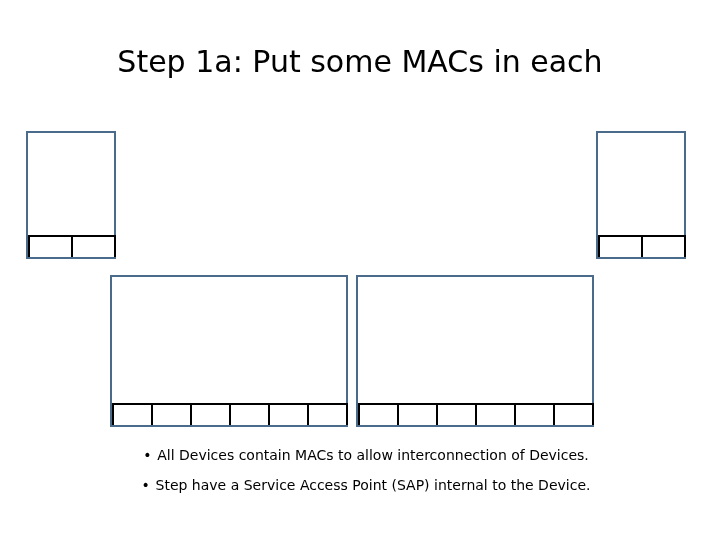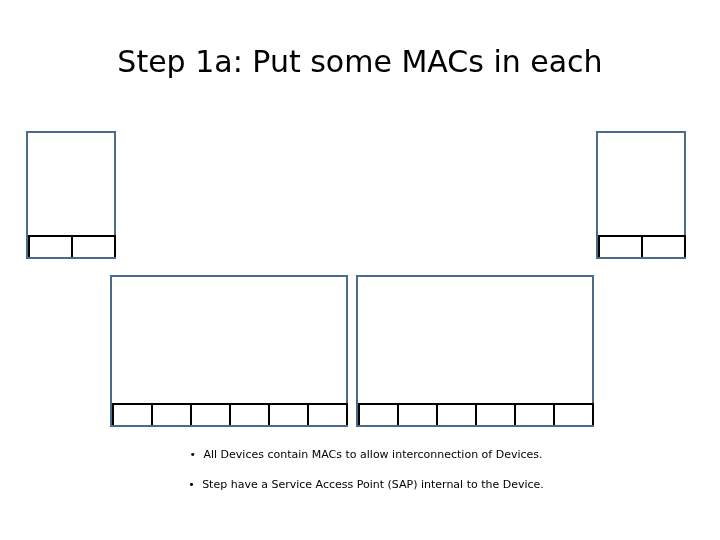--- a/index.html
+++ b/index.html
@@ -68,21 +68,21 @@
   }
 
   
   #bullets {
     position: absolute;
     left: 36px;
     top: 440px;
     width: 660px;
     color: #000000;
     font-family: "DejaVu Sans", sans-serif;
-    font-size: 11px;
+    font-size: 14px;
     line-height: 30px;
   }
   .bullet {
     display: block;
     text-align: center;
     white-space: nowrap;
   }
   .bullet .dot {
     display: inline-block;
     width: 14px;

